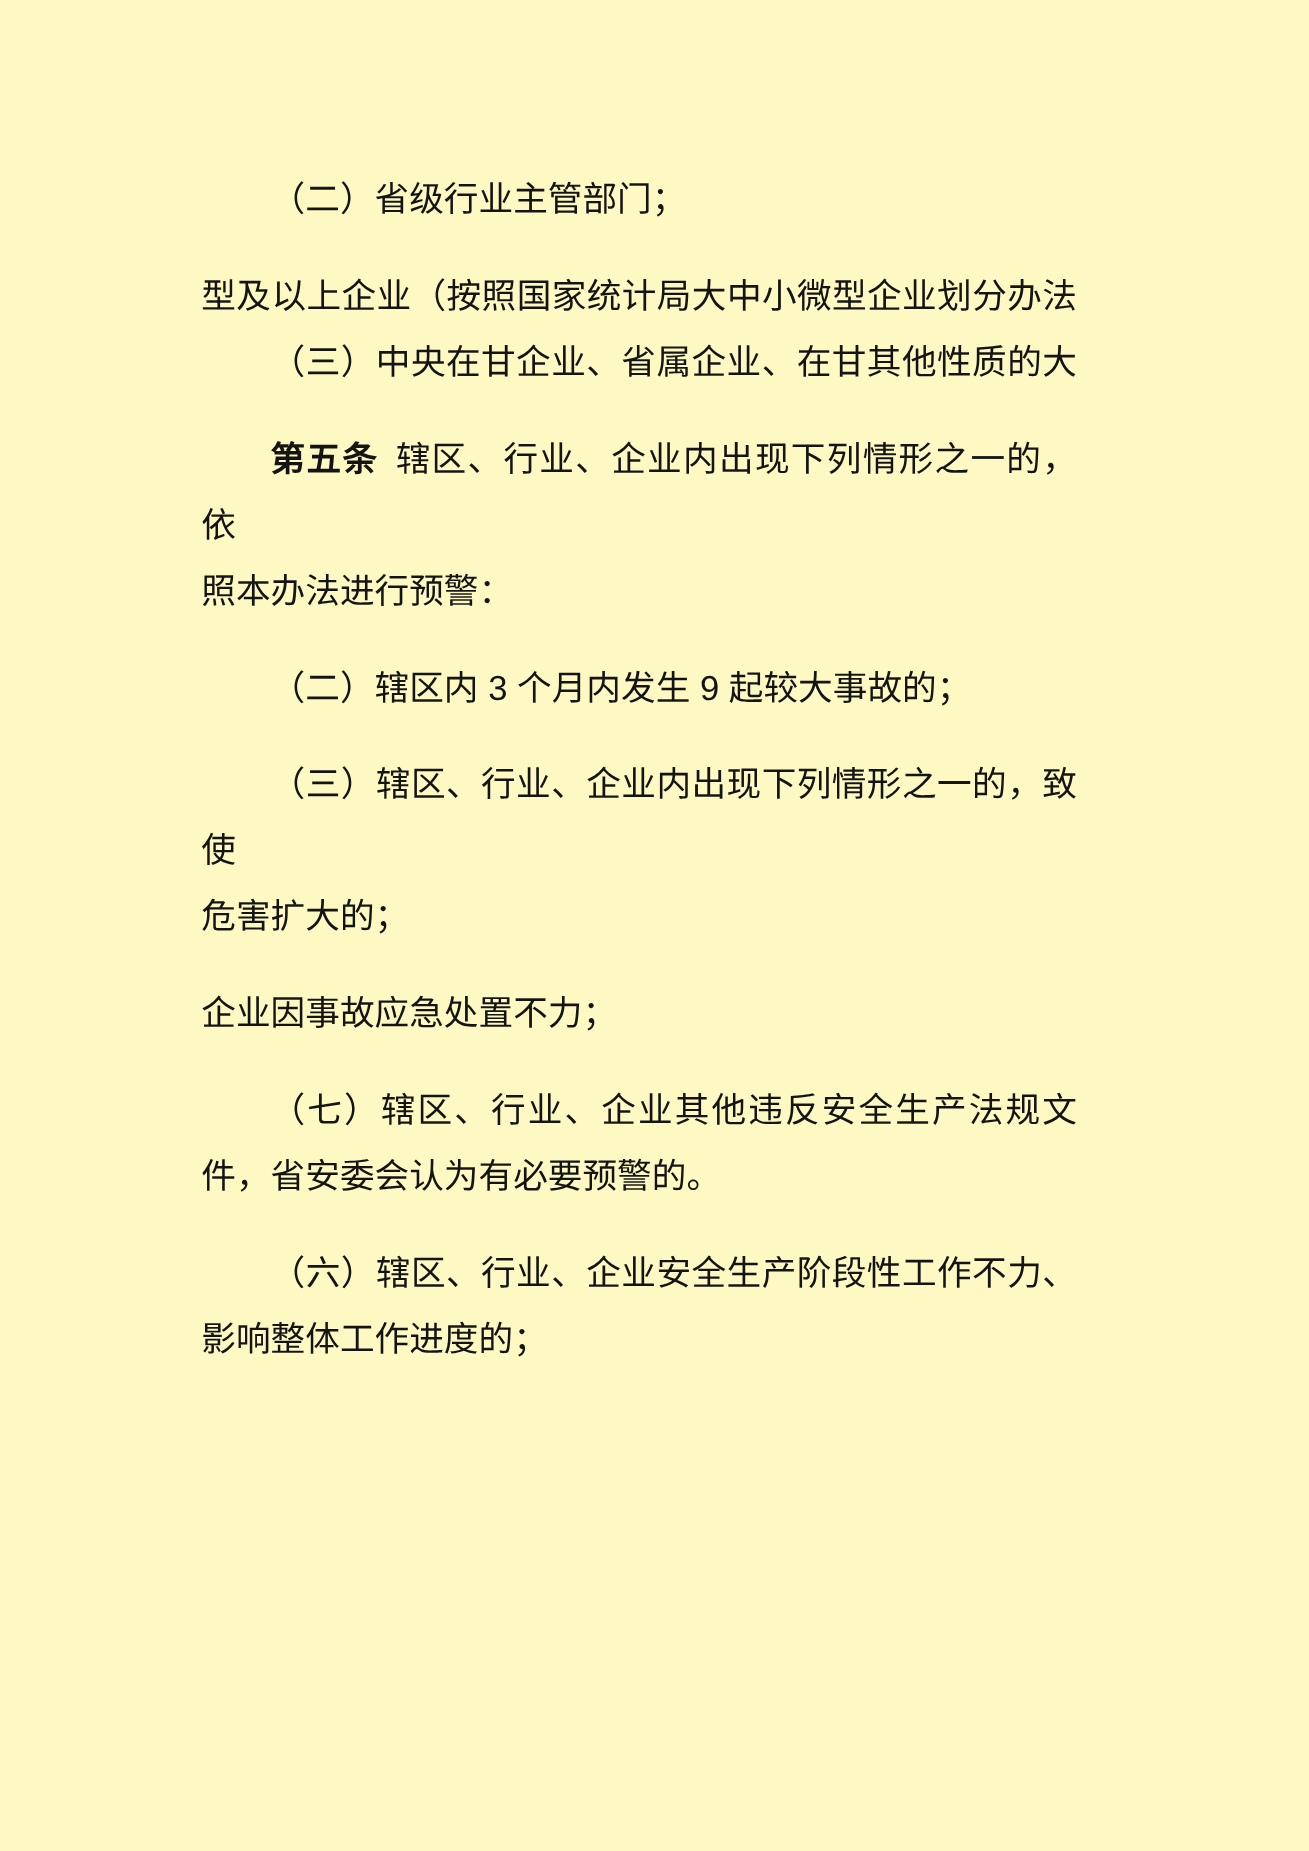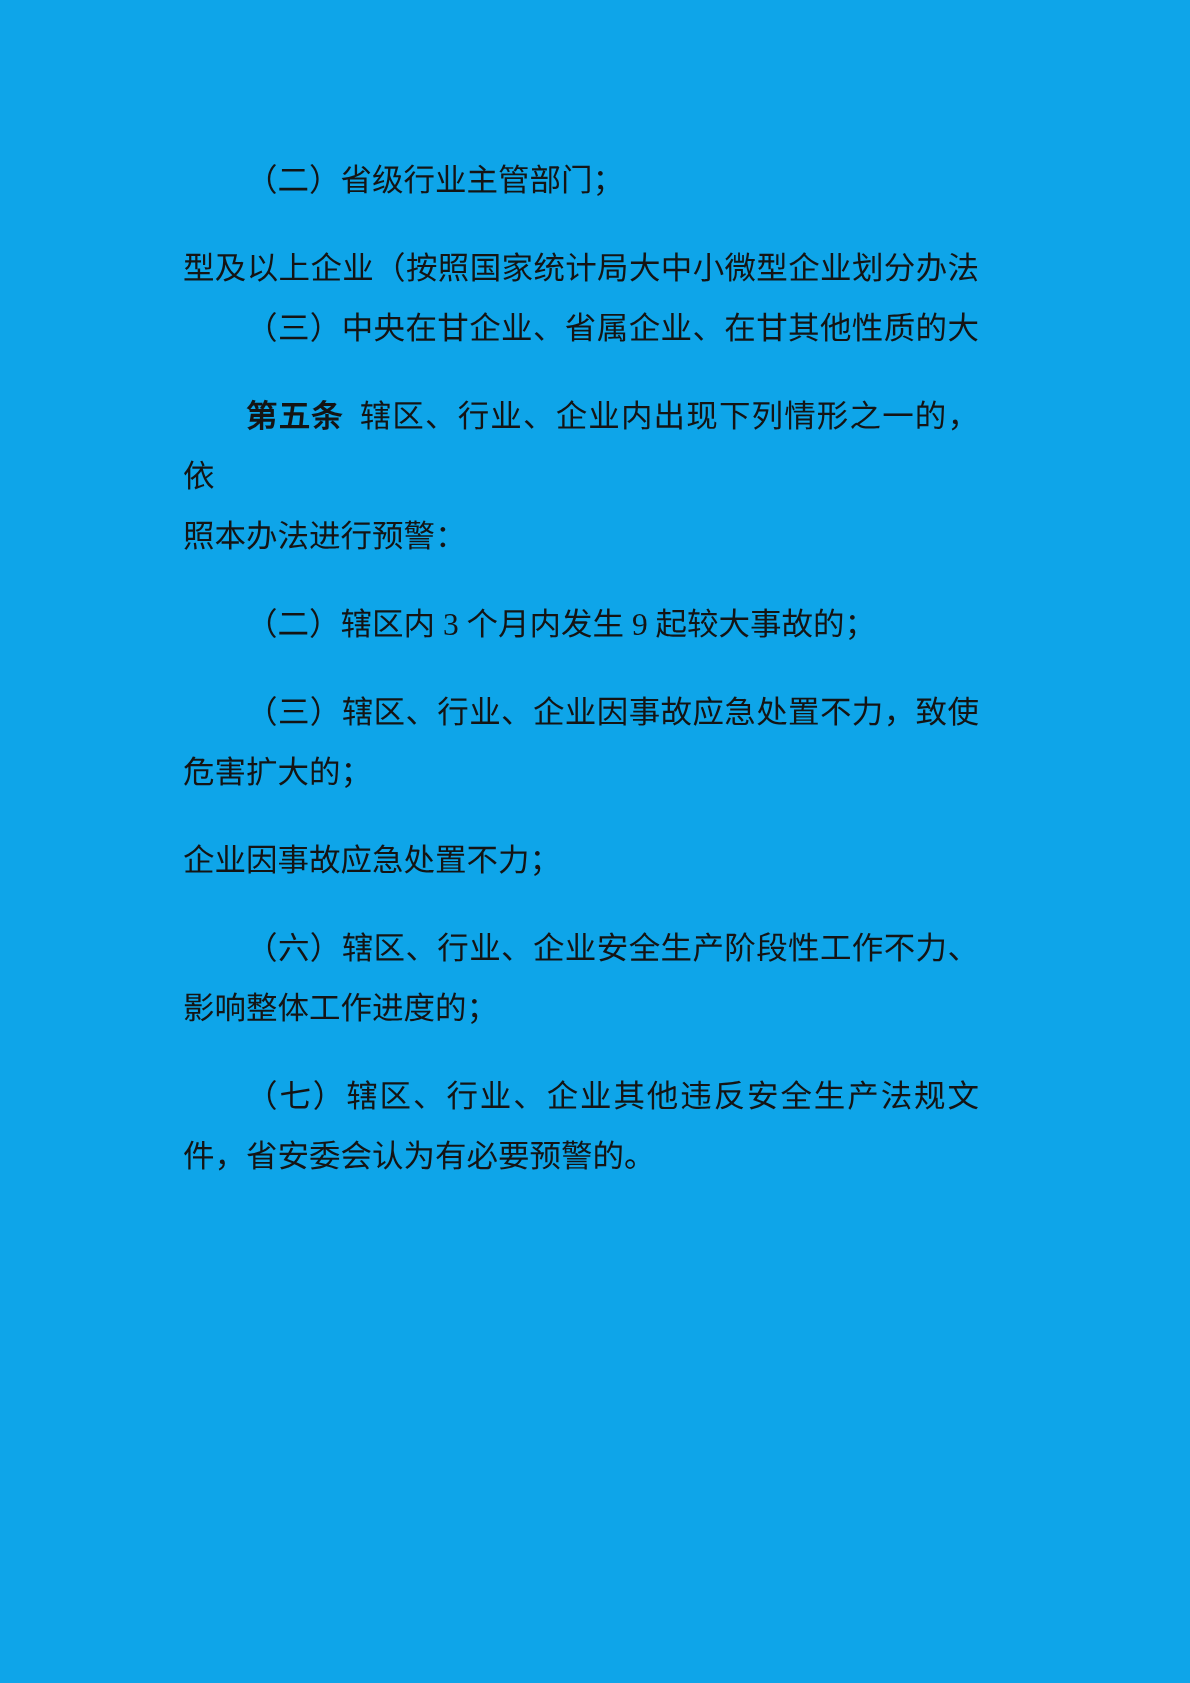--- a/index.html
+++ b/index.html
@@ -4,25 +4,25 @@
 <style>
   html, body {
     margin: 0;
     padding: 0;
     background: #ffffff;
   }
   .page {
     position: relative;
     width: 1190px;
     height: 1683px;
-    background: #0ea5e9;
+    background: #fef9c3;
     overflow: hidden;
     box-sizing: border-box;
     padding: 151px 0 0 183px;
-    font-family: Liberation Serif, serif;
+    font-family: Liberation Sans, sans-serif;
     color: #141414;
   }
   .doc-body {
     width: 796px;
   }
   .para {
     margin: 0 0 28px 0;
     font-size: 31.5px;
     line-height: 60px;
   }
@@ -65,33 +65,33 @@
       <span class="line first fill"><b class="lead">第五条</b><span>辖区、行业、企业内出现下列情形之一的，依</span></span>
       <span class="line">照本办法进行预警：</span>
     </p>
 
 
     <p class="para">
       <span class="line first">（二）辖区内 3 个月内发生 9 起较大事故的；</span>
     </p>
 
     <p class="para">
-      <span class="line first fill">（三）辖区、行业、企业因事故应急处置不力，致使</span>
+      <span class="line first fill">（三）辖区、行业、企业内出现下列情形之一的，致使</span>
       <span class="line">危害扩大的；</span>
     </p>
 
 
     <p class="para">
       <span class="line">企业因事故应急处置不力；</span>
     </p>
 
     <p class="para">
-      <span class="line first fill">（六）辖区、行业、企业安全生产阶段性工作不力、</span>
-      <span class="line">影响整体工作进度的；</span>
+      <span class="line first fill">（七）辖区、行业、企业其他违反安全生产法规文</span>
+      <span class="line">件，省安委会认为有必要预警的。</span>
     </p>
 
     <p class="para">
-      <span class="line first fill">（七）辖区、行业、企业其他违反安全生产法规文</span>
-      <span class="line">件，省安委会认为有必要预警的。</span>
+      <span class="line first fill">（六）辖区、行业、企业安全生产阶段性工作不力、</span>
+      <span class="line">影响整体工作进度的；</span>
     </p>
 
   </div>
 </div>
 
 </body></html>

